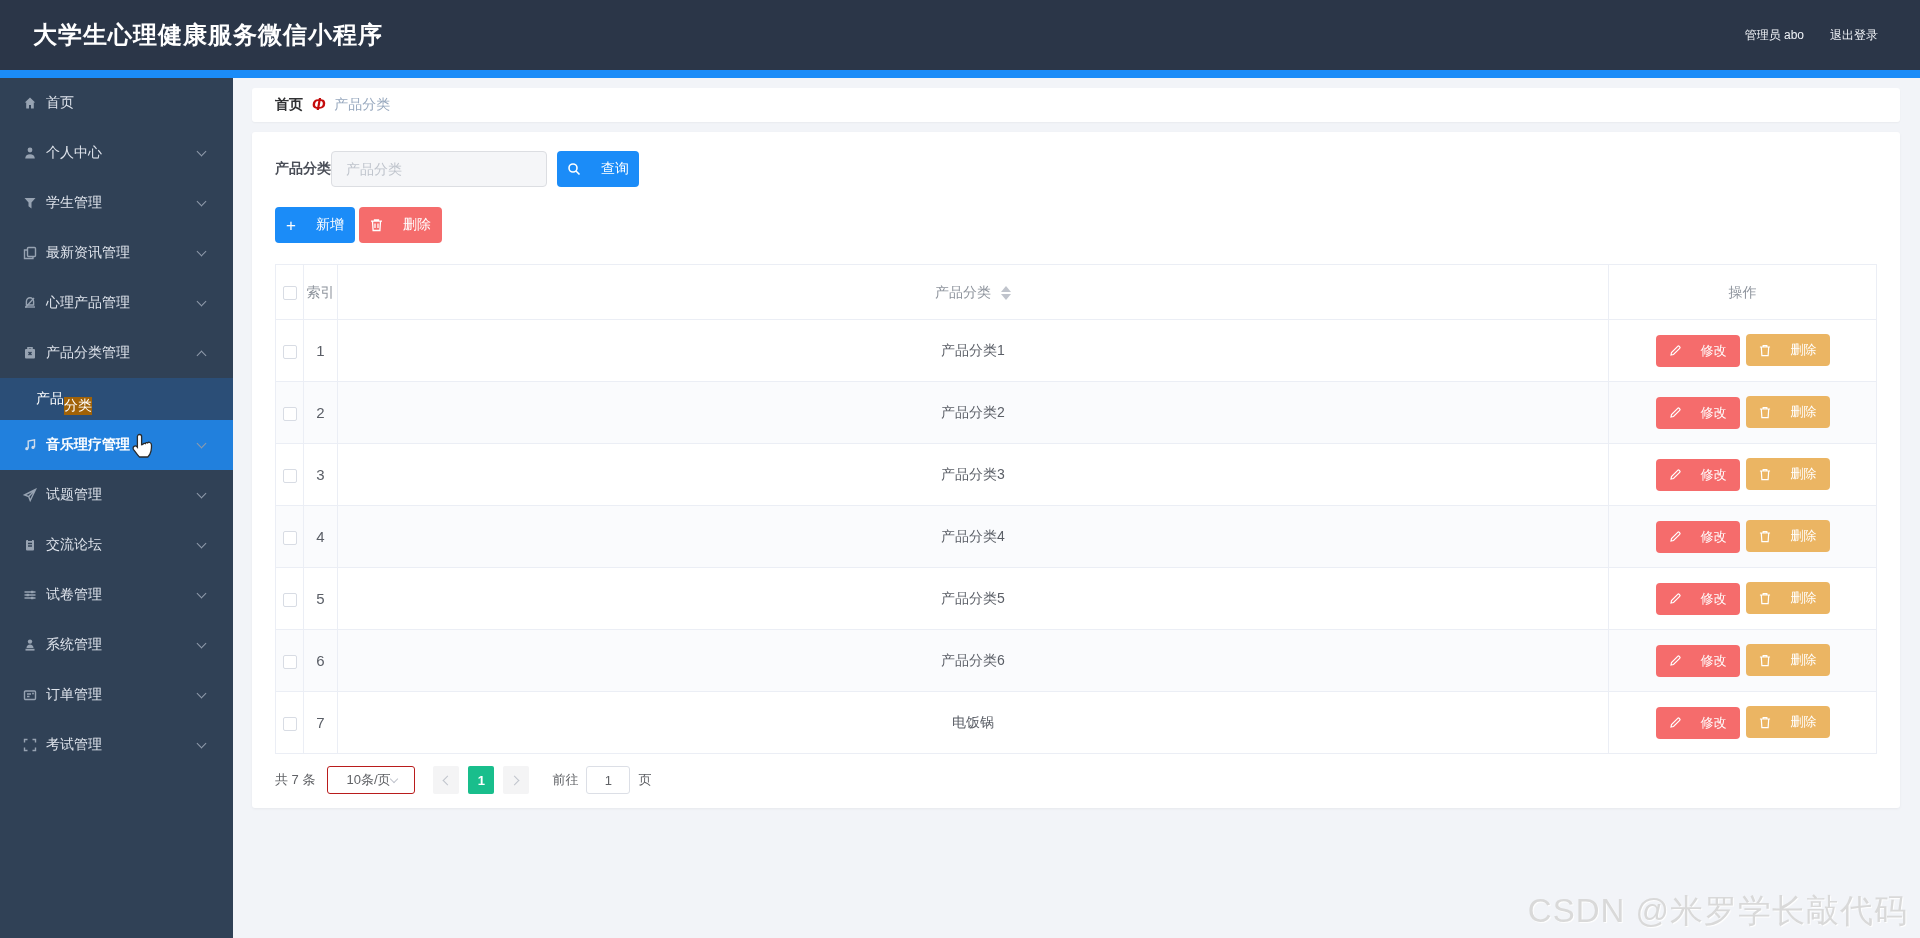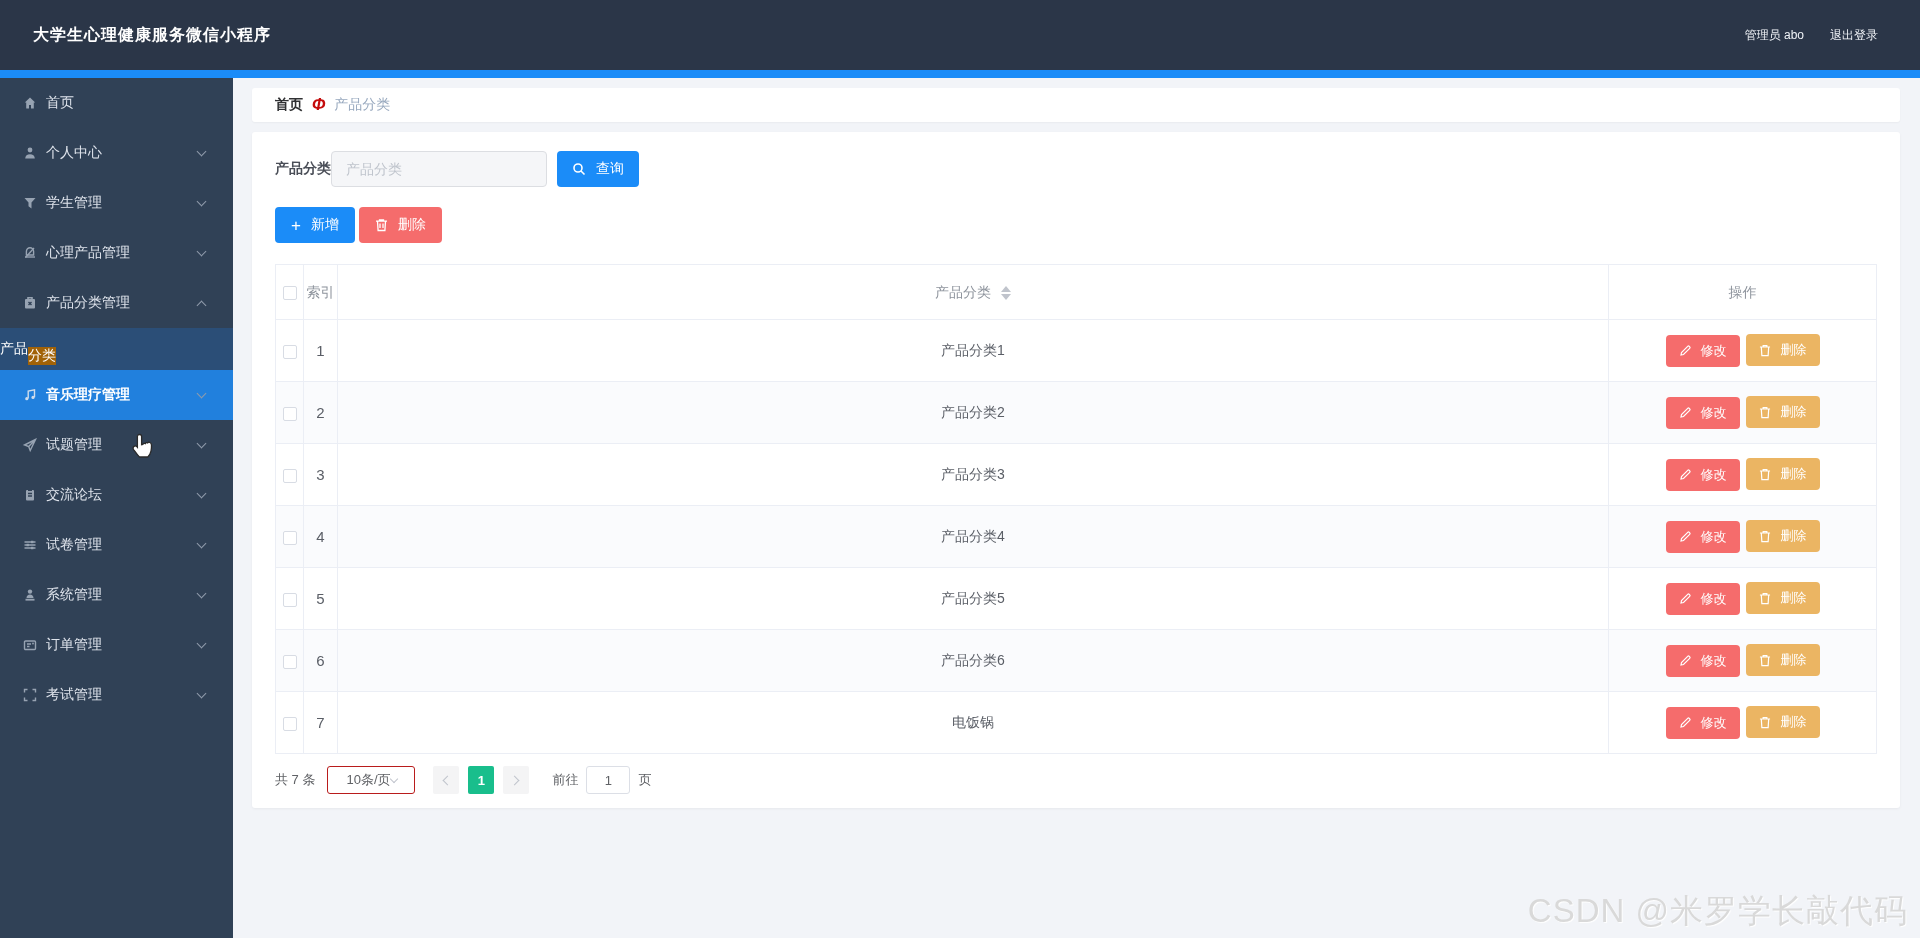--- a/index.html
+++ b/index.html
@@ -3,21 +3,21 @@
 <meta charset="utf-8">
 <style>
   * { margin:0; padding:0; box-sizing:border-box; }
   html,body { width:1920px; height:938px; overflow:hidden;
     font-family:"Liberation Sans","DejaVu Sans",sans-serif; }
   body { background:#f2f4f8; position:relative; }
 
   
   .app-header { height:70px; background:#2b3648; display:flex; align-items:center;
     justify-content:space-between; padding:0 42px 0 33px; }
-  .app-title { color:#fff; font-size:16px; font-weight:bold; letter-spacing:1px; }
+  .app-title { color:#fff; font-size:24px; font-weight:bold; letter-spacing:1px; }
   .header-right { display:flex; gap:26px; align-items:center; }
   .header-right span { color:#f0f3f7; font-size:12px; }
   .logout { cursor:pointer; }
   .accent-bar { height:8px; background:#1b8cf8; }
 
   
   .layout { display:flex; height:860px; }
   .sidebar { width:233px; background:#304156; flex-shrink:0; }
   .main { flex:1; padding:10px 20px 0 19px; position:relative; }
 
@@ -27,21 +27,21 @@
   .menu-item .mi-icon { width:16px; height:16px; margin-right:8px; display:inline-flex; }
   .menu-item .mi-icon svg { stroke:#97a3b2; fill:none; stroke-width:1.4; }
   .menu-item .mi-icon svg .fil { fill:#97a3b2; stroke:none; }
   .menu-item.hovered { background:#2180dd; color:#fff;font-weight:bold; }
   .menu-item.hovered .mi-icon svg { stroke:#cfdcec; }
   .menu-item.hovered .mi-icon svg .fil { fill:#cfdcec; }
   .chev { position:absolute; right:28px; width:7px; height:7px;
     border-right:1.5px solid #8f9bab; border-bottom:1.5px solid #8f9bab; }
   .chev.down { transform:rotate(45deg); top:20px; }
   .chev.up { transform:rotate(-135deg); top:24px; }
-  .submenu-item { height:42px; display:flex; align-items:center; 
+  .submenu-item { height:42px; display:flex; align-items:center; padding-left:36px;
     background:#2b4e77; color:#fff; font-size:14px; cursor:pointer; }
   .submenu-item .sel { background:#a16207; color:#fff;margin-top:13px; }
 
   
   .breadcrumb { height:34px; background:#fff; border-radius:3px; display:flex;
     align-items:center; padding-left:23px; font-size:14px;
     box-shadow:0 1px 2px rgba(0,0,0,.04); }
   .bc-home { color:#303133; font-weight:bold; }
   .bc-sep { color:#c40c0c; font-weight:bold; font-size:17px; margin:0 9px;
     font-style:italic; }
@@ -51,21 +51,21 @@
   .card { margin-top:10px; background:#fff; border-radius:3px; height:676px;
     padding:19px 23px 0 23px; box-shadow:0 1px 3px rgba(0,0,0,.05); }
 
   
   .search-row { display:flex; align-items:center; height:36px; }
   .search-label { font-size:14px; color:#4a4e57; font-weight:bold; width:56px; }
   .search-input { width:216px; height:36px; border:1px solid #dcdee2; border-radius:4px;
     background:#f5f6f8; padding:0 14px; font-size:14px; color:#606266; outline:none; }
   .search-input::placeholder { color:#bfc4cc; }
   .btn { border:none; border-radius:4px; color:#fff; font-size:14px; cursor:pointer;
-    display:inline-flex; align-items:center; justify-content:center; gap:10px; }
+    display:inline-flex; align-items:center; justify-content:center; gap:20px; }
   .btn-query { width:82px; height:36px; background:#1b8cf8; margin-left:10px; }
   .toolbar { margin-top:20px; display:flex; gap:4px; }
   .btn-add { width:80px; height:36px; background:#1b8cf8; }
   .btn-del { width:83px; height:36px; background:#f56c6c; }
   .plus-glyph { font-size:17px; font-weight:400; line-height:1; }
 
   
   table { margin-top:21px; width:100%; border-collapse:collapse; table-layout:fixed; }
   th, td { border:1px solid #ebeef5; }
   thead th { height:55px; font-size:14px; color:#8d939c; font-weight:500;
@@ -154,20 +154,30 @@
     <div class="menu-item">
       <span class="mi-icon">
         <svg viewBox="0 0 16 16" width="16" height="16">
             <path class="fil" d="M2.5 3 h11 L9.5 7.6 V13.5 L6.5 11.3 V7.6 Z"></path>
           </svg>
       </span>
       <span class="mi-label">学生管理</span>
       <span class="chev down"></span>
     </div>
 
+    <div class="menu-item">
+      <span class="mi-icon">
+        <svg viewBox="0 0 16 16" width="16" height="16">
+            <rect x="5.5" y="2.5" width="8" height="9" rx="1"></rect>
+            <path d="M5.5 5 H2.5 v8.5 H11 v-2"></path>
+          </svg>
+      </span>
+      <span class="mi-label">最新资讯管理</span>
+      <span class="chev down"></span>
+    </div>
 
     <div class="menu-item">
       <span class="mi-icon">
         <svg viewBox="0 0 16 16" width="16" height="16">
             <path d="M8 2.8 a3.6 3.6 0 0 1 3.6 3.6 V10 H4.4 V6.4 A3.6 3.6 0 0 1 8 2.8 Z"></path>
             <line x1="3" y1="12" x2="13" y2="12"></line>
             <line x1="3.5" y1="12.5" x2="12" y2="3"></line>
           </svg>
       </span>
       <span class="mi-label">心理产品管理</span>

